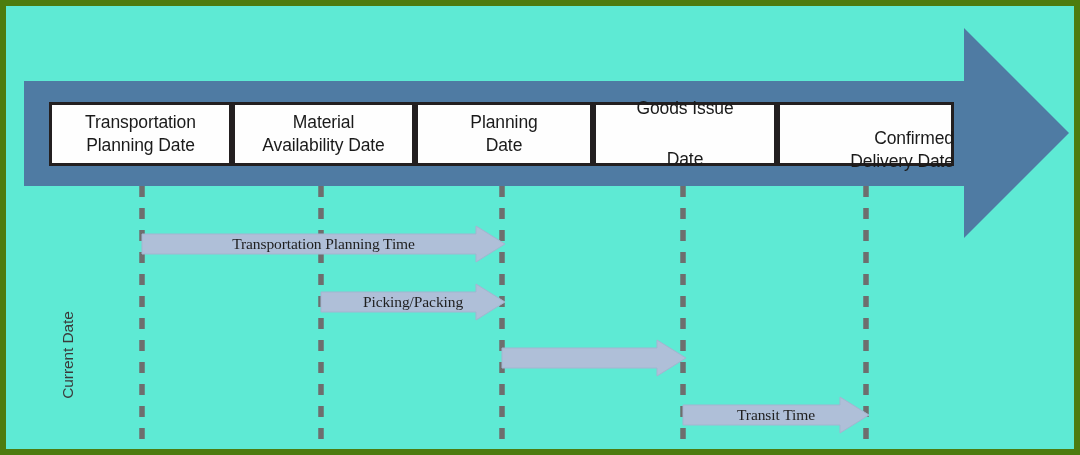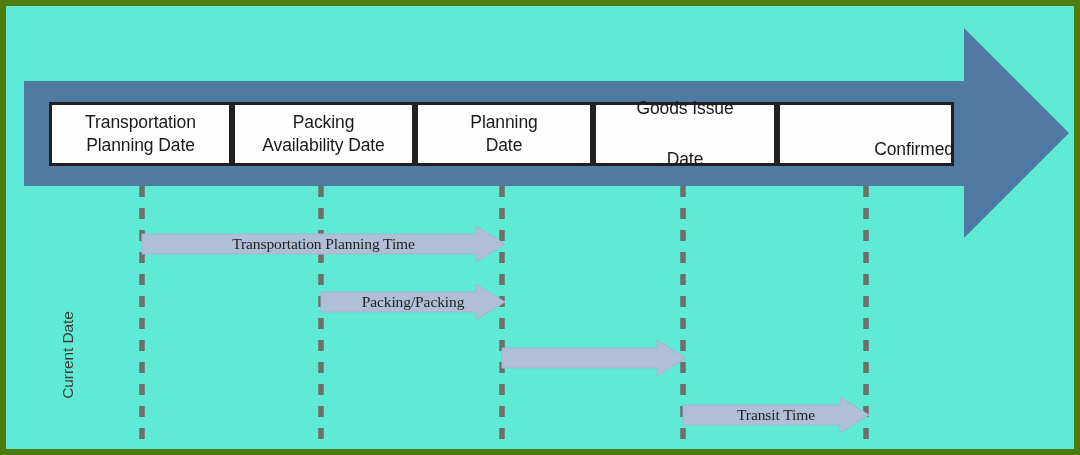--- a/index.html
+++ b/index.html
@@ -100,40 +100,41 @@
       <polygon points="677,399 834,399 834,391 863,409 834,427 834,419 677,419" fill="#AFBFD8" stroke="#A3B5D0" stroke-width="1"></polygon>
     </g>
   </svg>
 
   <div class="date-box-label" style="left:43px; top:96px; width:183px; height:64px;">
     <span>Transportation</span>
     <span>Planning Date</span>
   </div>
 
   <div class="date-box-label" style="left:226px; top:96px; width:183px; height:64px;">
-    <span>Packing</span>
+    <span>Material</span>
     <span>Availability Date</span>
   </div>
 
   <div class="date-box-label" style="left:409px; top:96px; width:178px; height:64px;">
     <span>Planning</span>
     <span>Date</span>
   </div>
 
   <div class="date-box-label" style="left:587px; top:96px; width:184px; height:64px;gap:28px;">
     <span>Goods Issue</span>
     <span>Date</span>
   </div>
 
   <div class="date-box-label" style="left:771px; top:112px; width:177px; height:64px;align-items:flex-end;">
     <span>Confirmed</span>
+    <span>Delivery Date</span>
   </div>
 
   <div class="phase-label" style="left:136px; top:226px; width:363px; height:24px;">Transportation Planning Time</div>
 
-  <div class="phase-label" style="left:315px; top:284px; width:184px; height:24px;">Packing/Packing</div>
+  <div class="phase-label" style="left:315px; top:284px; width:184px; height:24px;">Picking/Packing</div>
 
 
   <div class="phase-label" style="left:677px; top:397px; width:186px; height:24px;">Transit Time</div>
 
   <div class="current-date-label" style="left:62px; top:340px; width:110px; text-align:center; margin-left:-55px;">Current Date</div>
 
 </div>
 
 </body></html>

